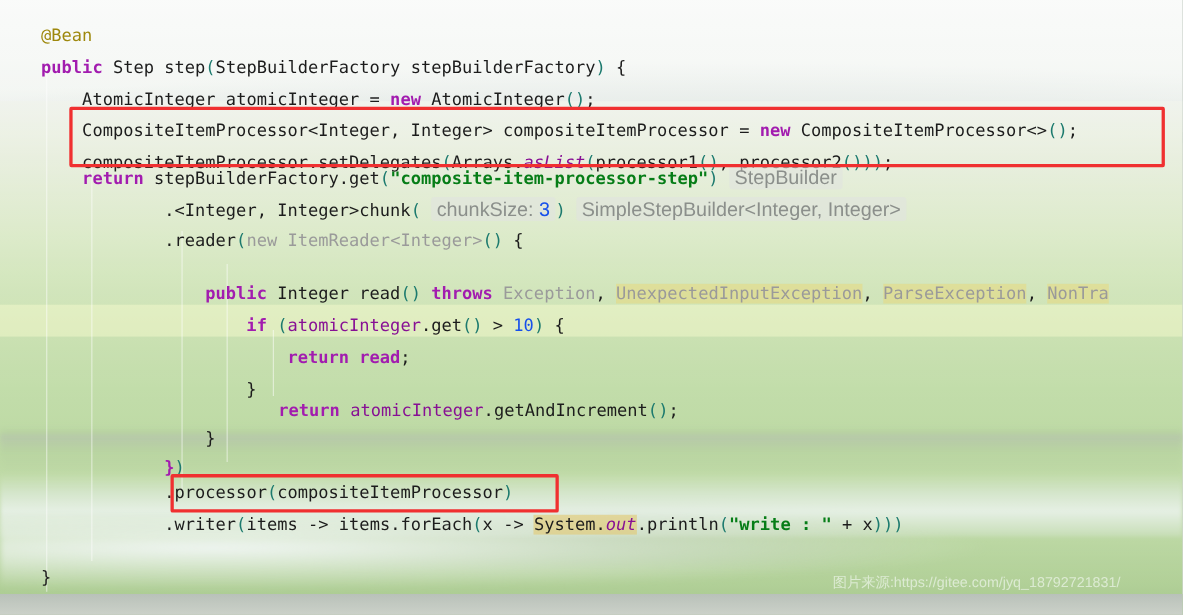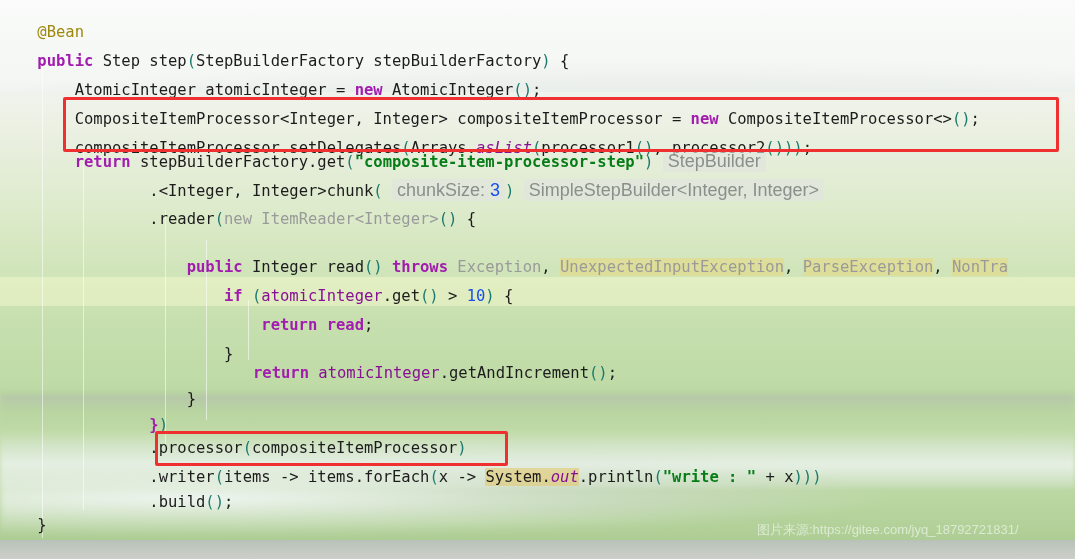--- a/index.html
+++ b/index.html
@@ -184,21 +184,20 @@
     <div class="line" style="top:358px;margin-left:29px;"><span class="tok">                        </span><span class="kw">return</span><span class="plain"> </span><span class="field">atomicInteger</span><span class="plain">.</span><span class="plain">getAndIncrement</span><span class="paren">()</span><span class="plain">;</span></div>
 
     <div class="line" style="top:384px;"><span class="tok">                    </span><span class="plain">}</span></div>
 
     <div class="line" style="top:410px;"><span class="tok">                </span><span class="kw">}</span><span class="paren">)</span></div>
 
     <div class="line" style="top:433px;"><span class="tok">                </span><span class="plain">.</span><span class="plain">processor</span><span class="paren">(</span><span class="plain">compositeItemProcessor</span><span class="paren">)</span></div>
 
     <div class="line" style="top:462px;"><span class="tok">                </span><span class="plain">.</span><span class="plain">writer</span><span class="paren">(</span><span class="plain">items</span><span class="plain"> </span><span class="plain">-&gt;</span><span class="plain"> </span><span class="plain">items</span><span class="plain">.</span><span class="plain">forEach</span><span class="paren">(</span><span class="plain">x</span><span class="plain"> </span><span class="plain">-&gt;</span><span class="plain"> </span><span class="type hl2">System</span><span class="hl2">.</span><span class="stat hl2">out</span><span class="plain">.</span><span class="plain">println</span><span class="paren">(</span><span class="str">"write : "</span><span class="plain"> </span><span class="plain">+</span><span class="plain"> </span><span class="plain">x</span><span class="paren">)))</span></div>
 
-    <div class="line" style="top:487px;"><span class="tok">                </span><span class="plain">.</span><span class="plain">build</span><span class="paren">()</span><span class="plain">;</span></div>
 
     <div class="line" style="top:510px;"><span class="tok">    </span><span class="plain">}</span></div>
 
     <div class="redbox" style="left:63px;top:97px;width:990px;height:49px;"></div>
     <div class="redbox" style="left:155px;top:431px;width:347px;height:29px;"></div>
 
     <div class="watermark" style="left:757px;top:521px;">图片来源:https://gitee.com/jyq_18792721831/</div>
 
   </div>
 </div>

